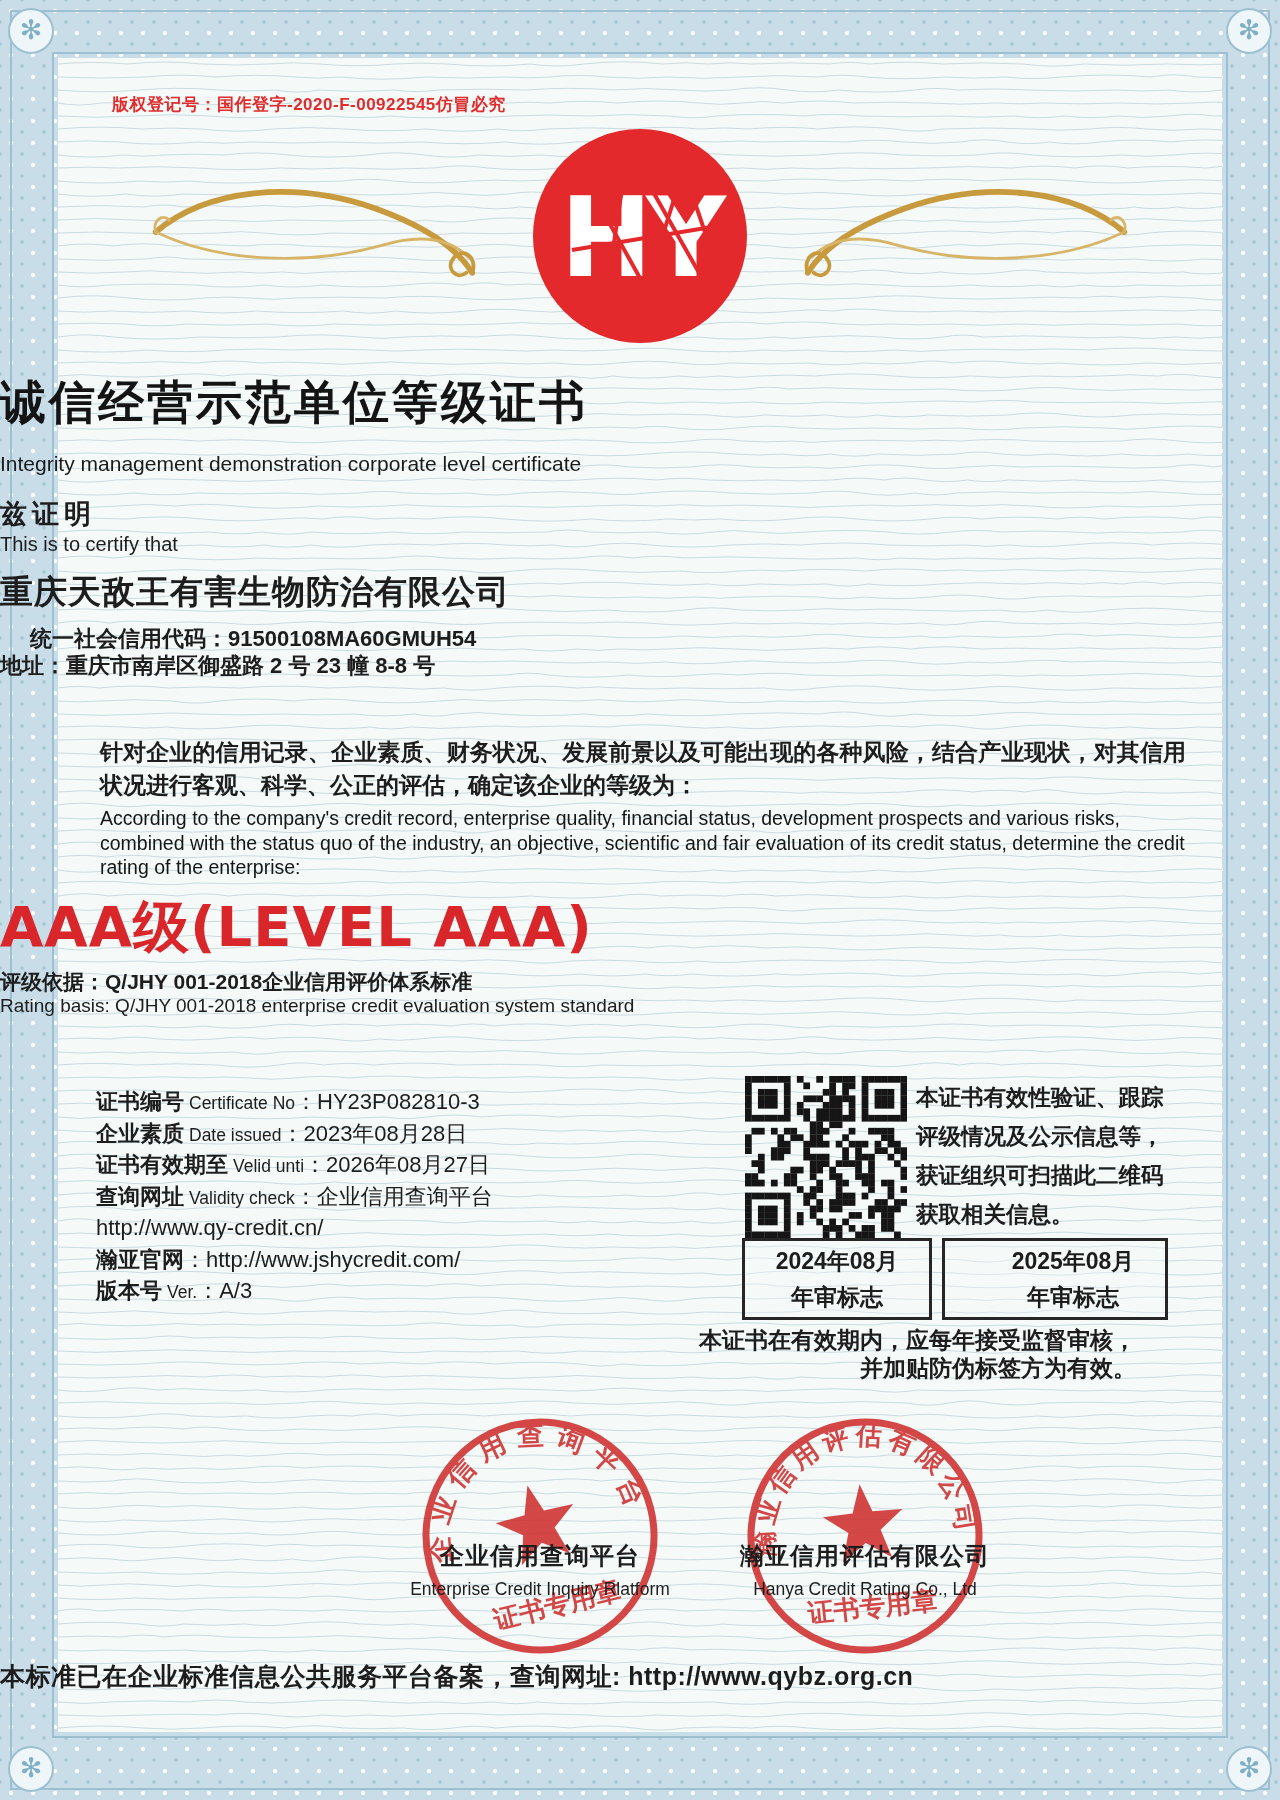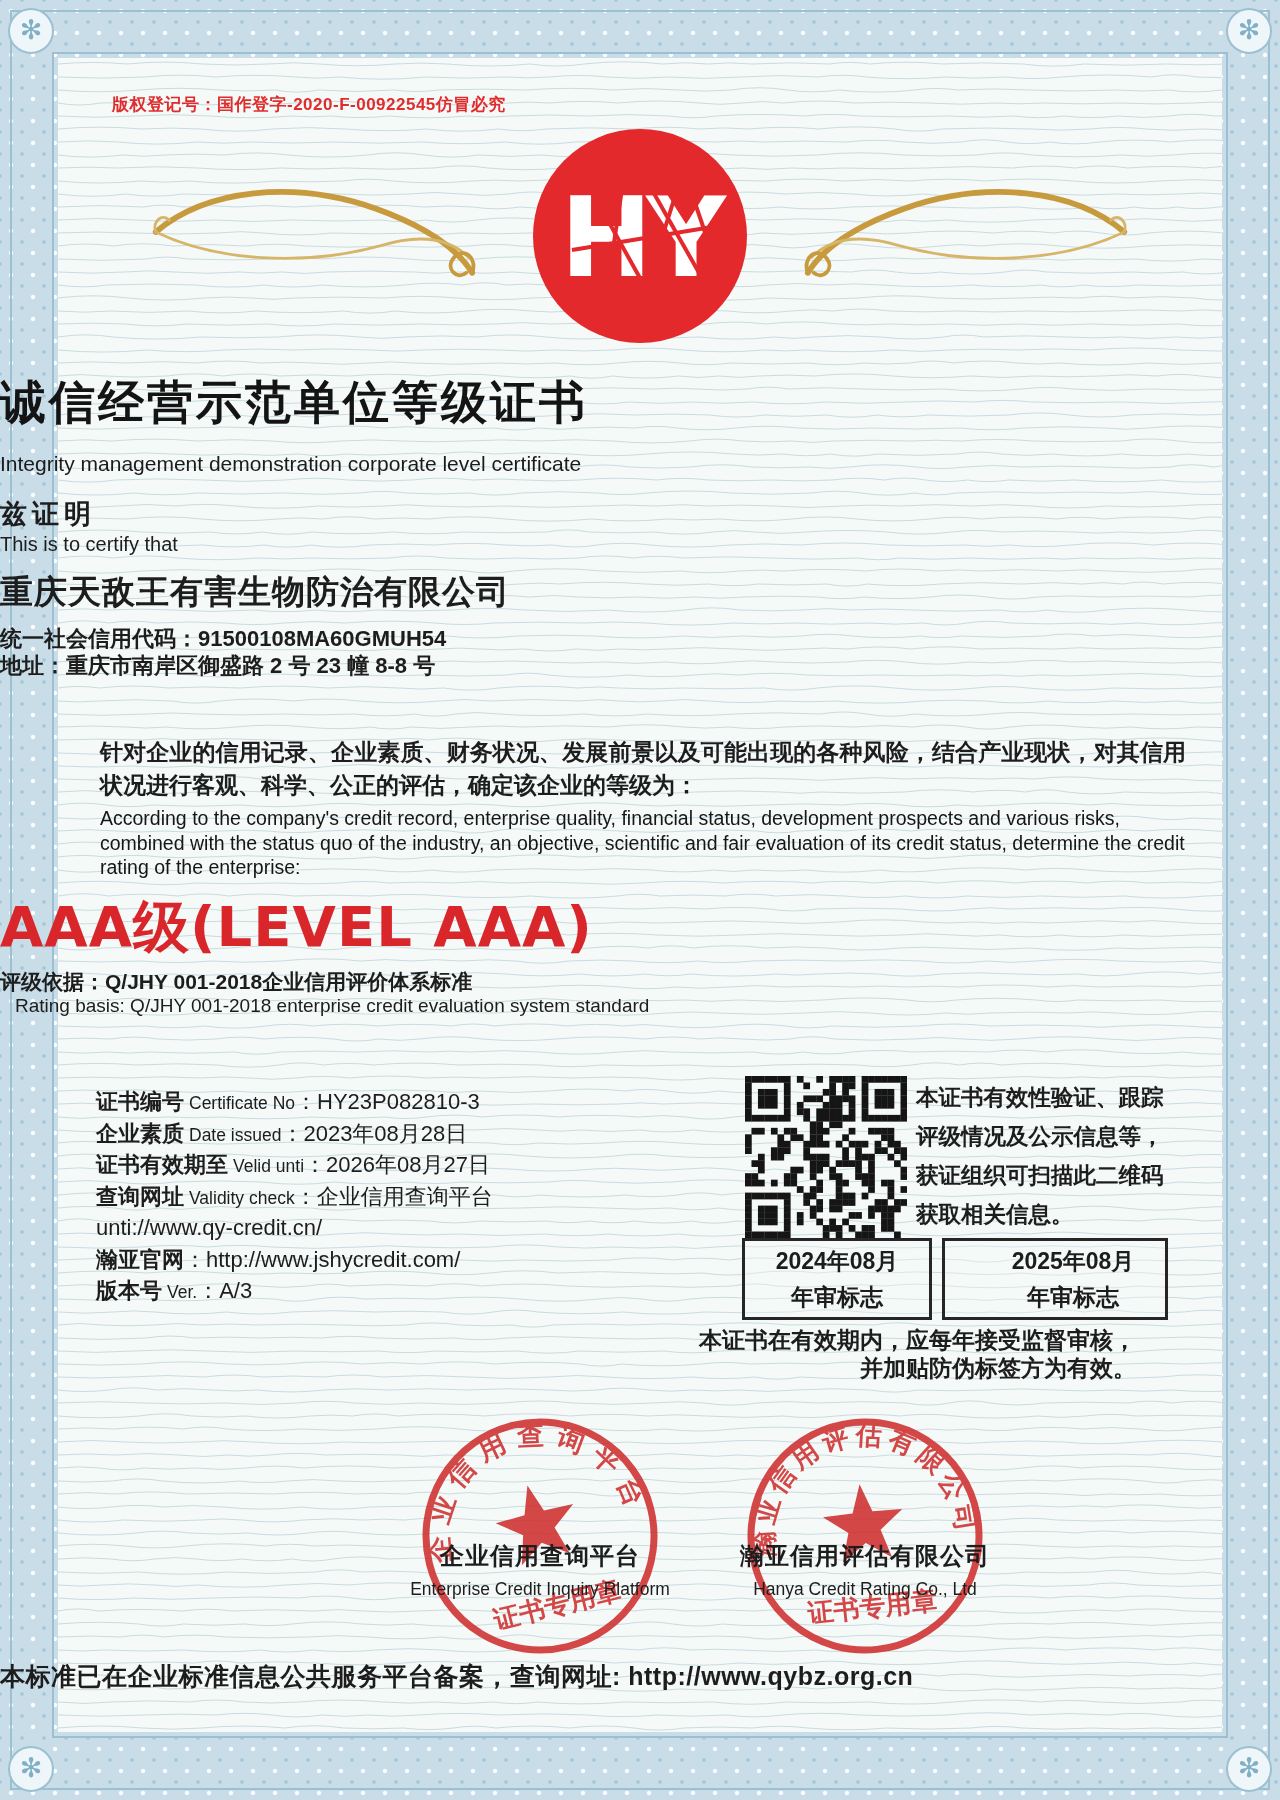--- a/index.html
+++ b/index.html
@@ -24,27 +24,27 @@
   .copyright{top:93px;text-indent:112px;color:#e02c2c;font-size:17px;font-weight:600;letter-spacing:.5px;}
   .logo-wrap{left:532px;top:128px;width:216px;height:216px;}
   .flourish{top:170px;width:330px;height:120px;}
   .f-left{left:148px;}
   .f-right{right:148px;transform:scaleX(-1);}
   .title{top:372px;font-size:46px;font-weight:700;letter-spacing:3px;color:#141414;}
   .subtitle{top:452px;font-size:21px;color:#1b1b1b;}
   .certify-zh{top:496px;font-size:27px;letter-spacing:5px;font-weight:600;}
   .certify-en{top:533px;font-size:20px;}
   .company{top:570px;font-size:33px;font-weight:700;letter-spacing:1px;}
-  .code{top:624px;font-size:22px;font-weight:600;}
+  .code{top:624px;font-size:22px;font-weight:600;padding-left:30px;}
   .address{top:651px;font-size:22px;font-weight:600;}
   .para-zh{left:100px;width:1086px;top:736px;font-size:23px;line-height:33px;font-weight:600;text-align:justify;}
   .para-en{left:100px;width:1086px;top:806px;font-size:19.5px;line-height:24.5px;color:#161616;}
   .level{top:890px;font-size:56px;font-weight:800;color:#d8262b;letter-spacing:1px;font-family:"DejaVu Sans","Liberation Sans",sans-serif;}
   .basis-zh{top:968px;font-size:21px;font-weight:600;}
-  .basis-en{top:995px;font-size:19px;padding-left:15px;}
+  .basis-en{top:995px;font-size:19px;}
   .details{left:96px;top:1086px;width:610px;}
   .detail-row{height:31.5px;line-height:31.5px;white-space:nowrap;}
   .d-zh{font-weight:700;font-size:22px;}
   .d-en{font-size:17.5px;font-weight:400;margin-left:5px;}
   .d-val{font-size:22px;font-weight:500;}
   .qr{left:745px;top:1076px;width:162px;height:162px;}
   .qr-note{left:916px;top:1078px;width:294px;font-size:22.5px;line-height:39px;white-space:pre-line;font-weight:600;}
   .year-box{border:3px solid #262626;width:184px;height:76px;display:flex;flex-direction:column;
     align-items:center;justify-content:center;gap:5px;font-size:23px;font-weight:600;background:rgba(245,249,248,.35);}
   .yb1{left:742px;top:1238px;}
@@ -258,21 +258,21 @@
       <div class="detail-row">
         <span class="d-zh">企业素质</span><span class="d-en">Date issued</span><span class="d-val">：2023年08月28日</span>
       </div>
       <div class="detail-row">
         <span class="d-zh">证书有效期至</span><span class="d-en">Velid unti</span><span class="d-val">：2026年08月27日</span>
       </div>
       <div class="detail-row">
         <span class="d-zh">查询网址</span><span class="d-en">Validity check</span><span class="d-val">：企业信用查询平台</span>
       </div>
       <div class="detail-row">
-        <span class="d-val">unti://www.qy-credit.cn/</span>
+        <span class="d-val">http://www.qy-credit.cn/</span>
       </div>
       <div class="detail-row">
         <span class="d-zh">瀚亚官网</span><span class="d-val">：http://www.jshycredit.com/</span>
       </div>
       <div class="detail-row">
         <span class="d-zh">版本号</span><span class="d-en">Ver.</span><span class="d-val">：A/3</span>
       </div>
     </div>
 
     <svg id="qr" class="abs qr" viewBox="0 0 162 162">

